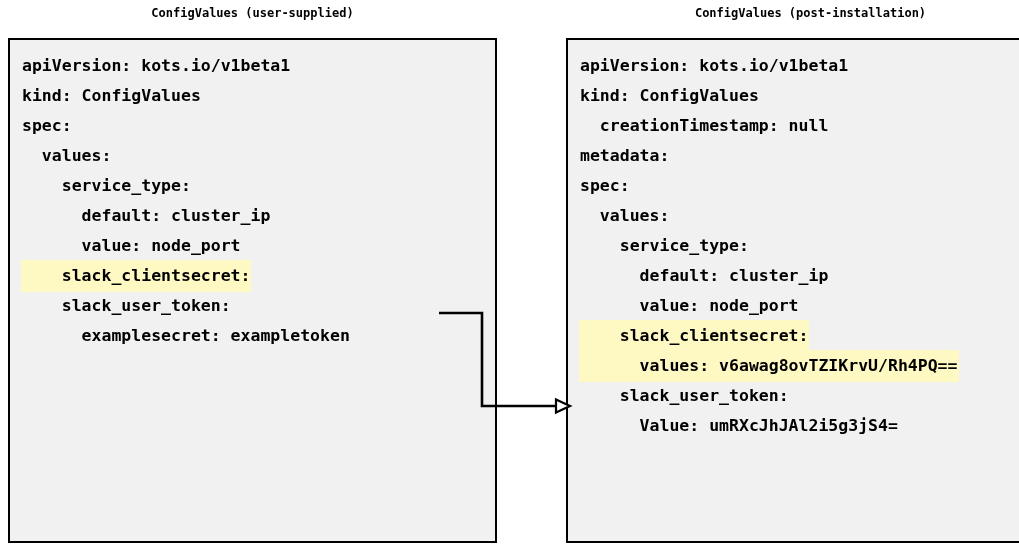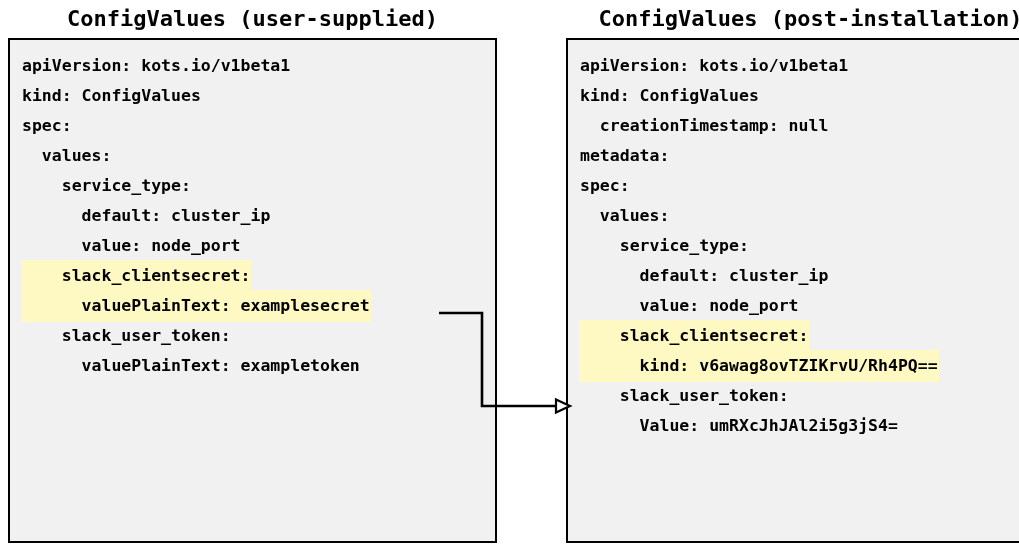--- a/index.html
+++ b/index.html
@@ -24,21 +24,21 @@
   #panel-left  { left: 8px; }
   #panel-right { left: 523px; margin-left: 43px; }
 
   .panel-title {
     position: absolute;
     top: 6px;
     left: 0;
     width: 489px;
     text-align: center;
     font-family: "DejaVu Sans Mono", "Liberation Mono", monospace;
-    font-size: 22px;
+    font-size: 12px;
     font-weight: bold;
     letter-spacing: 0px;
     color: #000000;
     white-space: pre;
   }
 
   .code-box {
     position: absolute;
     top: 38px;
     left: 0;
@@ -93,42 +93,41 @@
   <div class="code-box">
     <div class="code-lines" id="lines-left">
         <div class="code-line"><span class="txt">apiVersion: kots.io/v1beta1</span></div>
         <div class="code-line"><span class="txt">kind: ConfigValues</span></div>
         <div class="code-line"><span class="txt">spec:</span></div>
         <div class="code-line"><span class="txt">  values:</span></div>
         <div class="code-line"><span class="txt">    service_type:</span></div>
         <div class="code-line"><span class="txt">      default: cluster_ip</span></div>
         <div class="code-line"><span class="txt">      value: node_port</span></div>
         <div class="code-line hl"><span class="txt">    slack_clientsecret:</span></div>
-        <div class="code-line hl"><span class="txt">      valuePlainText: examplesecret</span></div>
         <div class="code-line"><span class="txt">    slack_user_token:</span></div>
-        <div class="code-line"><span class="txt">      valuePlainText: exampletoken</span></div>
+        <div class="code-line"><span class="txt">      examplesecret: exampletoken</span></div>
       </div>
   </div>
 </div>
 
 <div class="panel" id="panel-right">
   <div class="panel-title">ConfigValues (post-installation)</div>
   <div class="code-box">
     <div class="code-lines" id="lines-right">
         <div class="code-line"><span class="txt">apiVersion: kots.io/v1beta1</span></div>
         <div class="code-line"><span class="txt">kind: ConfigValues</span></div>
         <div class="code-line"><span class="txt">  creationTimestamp: null</span></div>
         <div class="code-line"><span class="txt">metadata:</span></div>
         <div class="code-line"><span class="txt">spec:</span></div>
         <div class="code-line"><span class="txt">  values:</span></div>
         <div class="code-line"><span class="txt">    service_type:</span></div>
         <div class="code-line"><span class="txt">      default: cluster_ip</span></div>
         <div class="code-line"><span class="txt">      value: node_port</span></div>
         <div class="code-line hl"><span class="txt">    slack_clientsecret:</span></div>
-        <div class="code-line hl"><span class="txt">      kind: v6awag8ovTZIKrvU/Rh4PQ==</span></div>
+        <div class="code-line hl"><span class="txt">      values: v6awag8ovTZIKrvU/Rh4PQ==</span></div>
         <div class="code-line"><span class="txt">    slack_user_token:</span></div>
         <div class="code-line"><span class="txt">      Value: umRXcJhJAl2i5g3jS4=</span></div>
       </div>
   </div>
 </div>
 
 <svg id="connector" viewBox="0 0 1019 559" width="1019" height="559">
   <path d="M 439 313 L 482 313 L 482 406 L 557 406" fill="none" stroke="#000000" stroke-width="2.6"></path>
   <polygon points="556,399.5 570,406 556,412.5" fill="#ffffff" stroke="#000000" stroke-width="2.2"></polygon>
 </svg>

